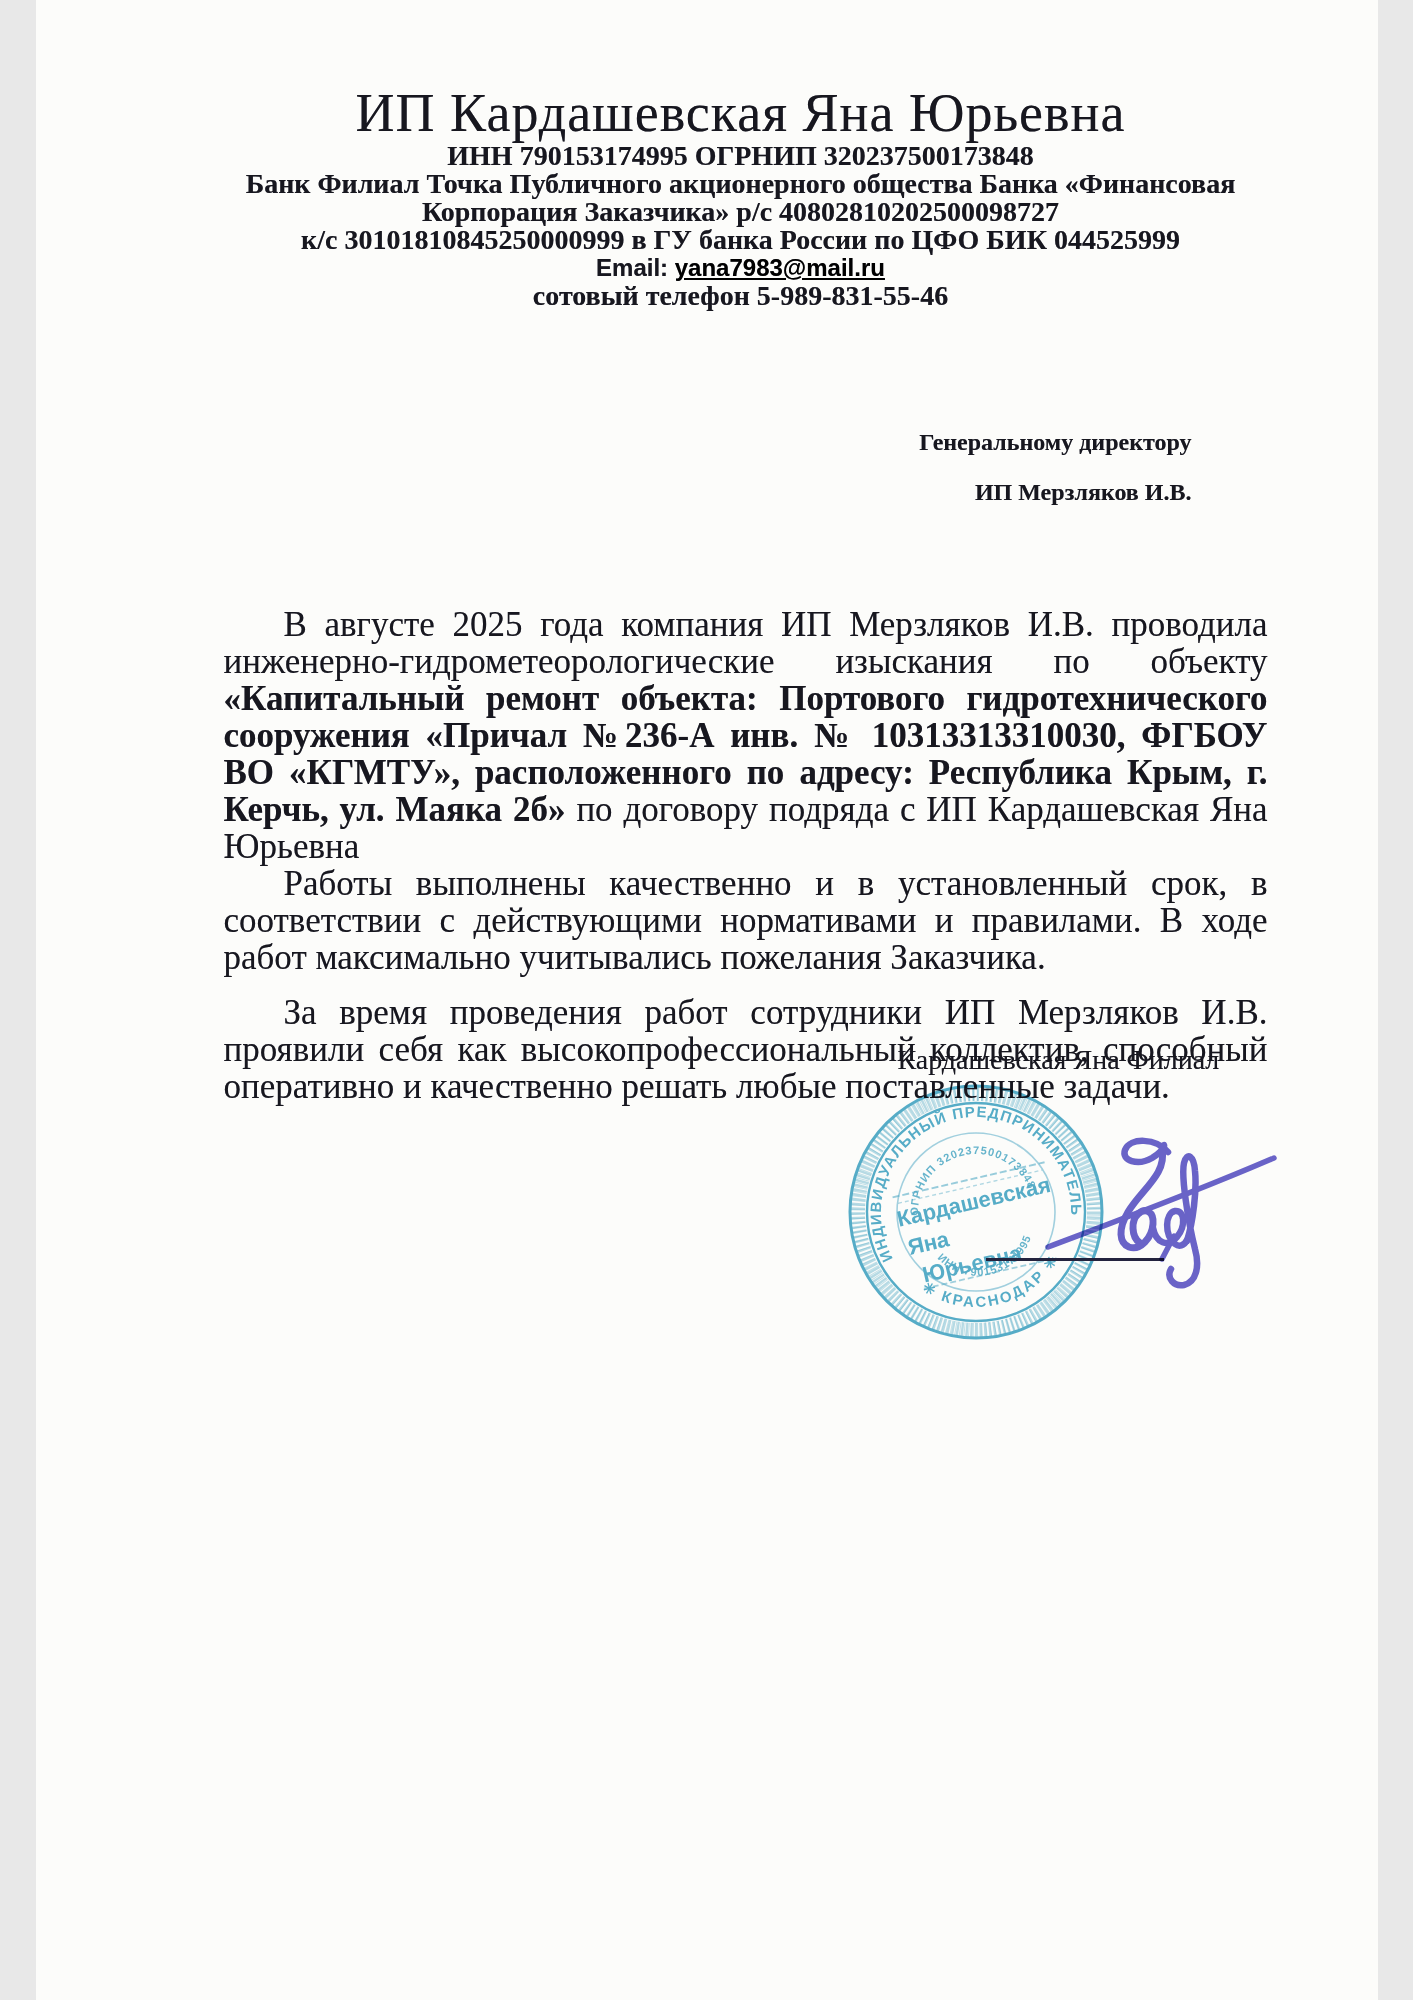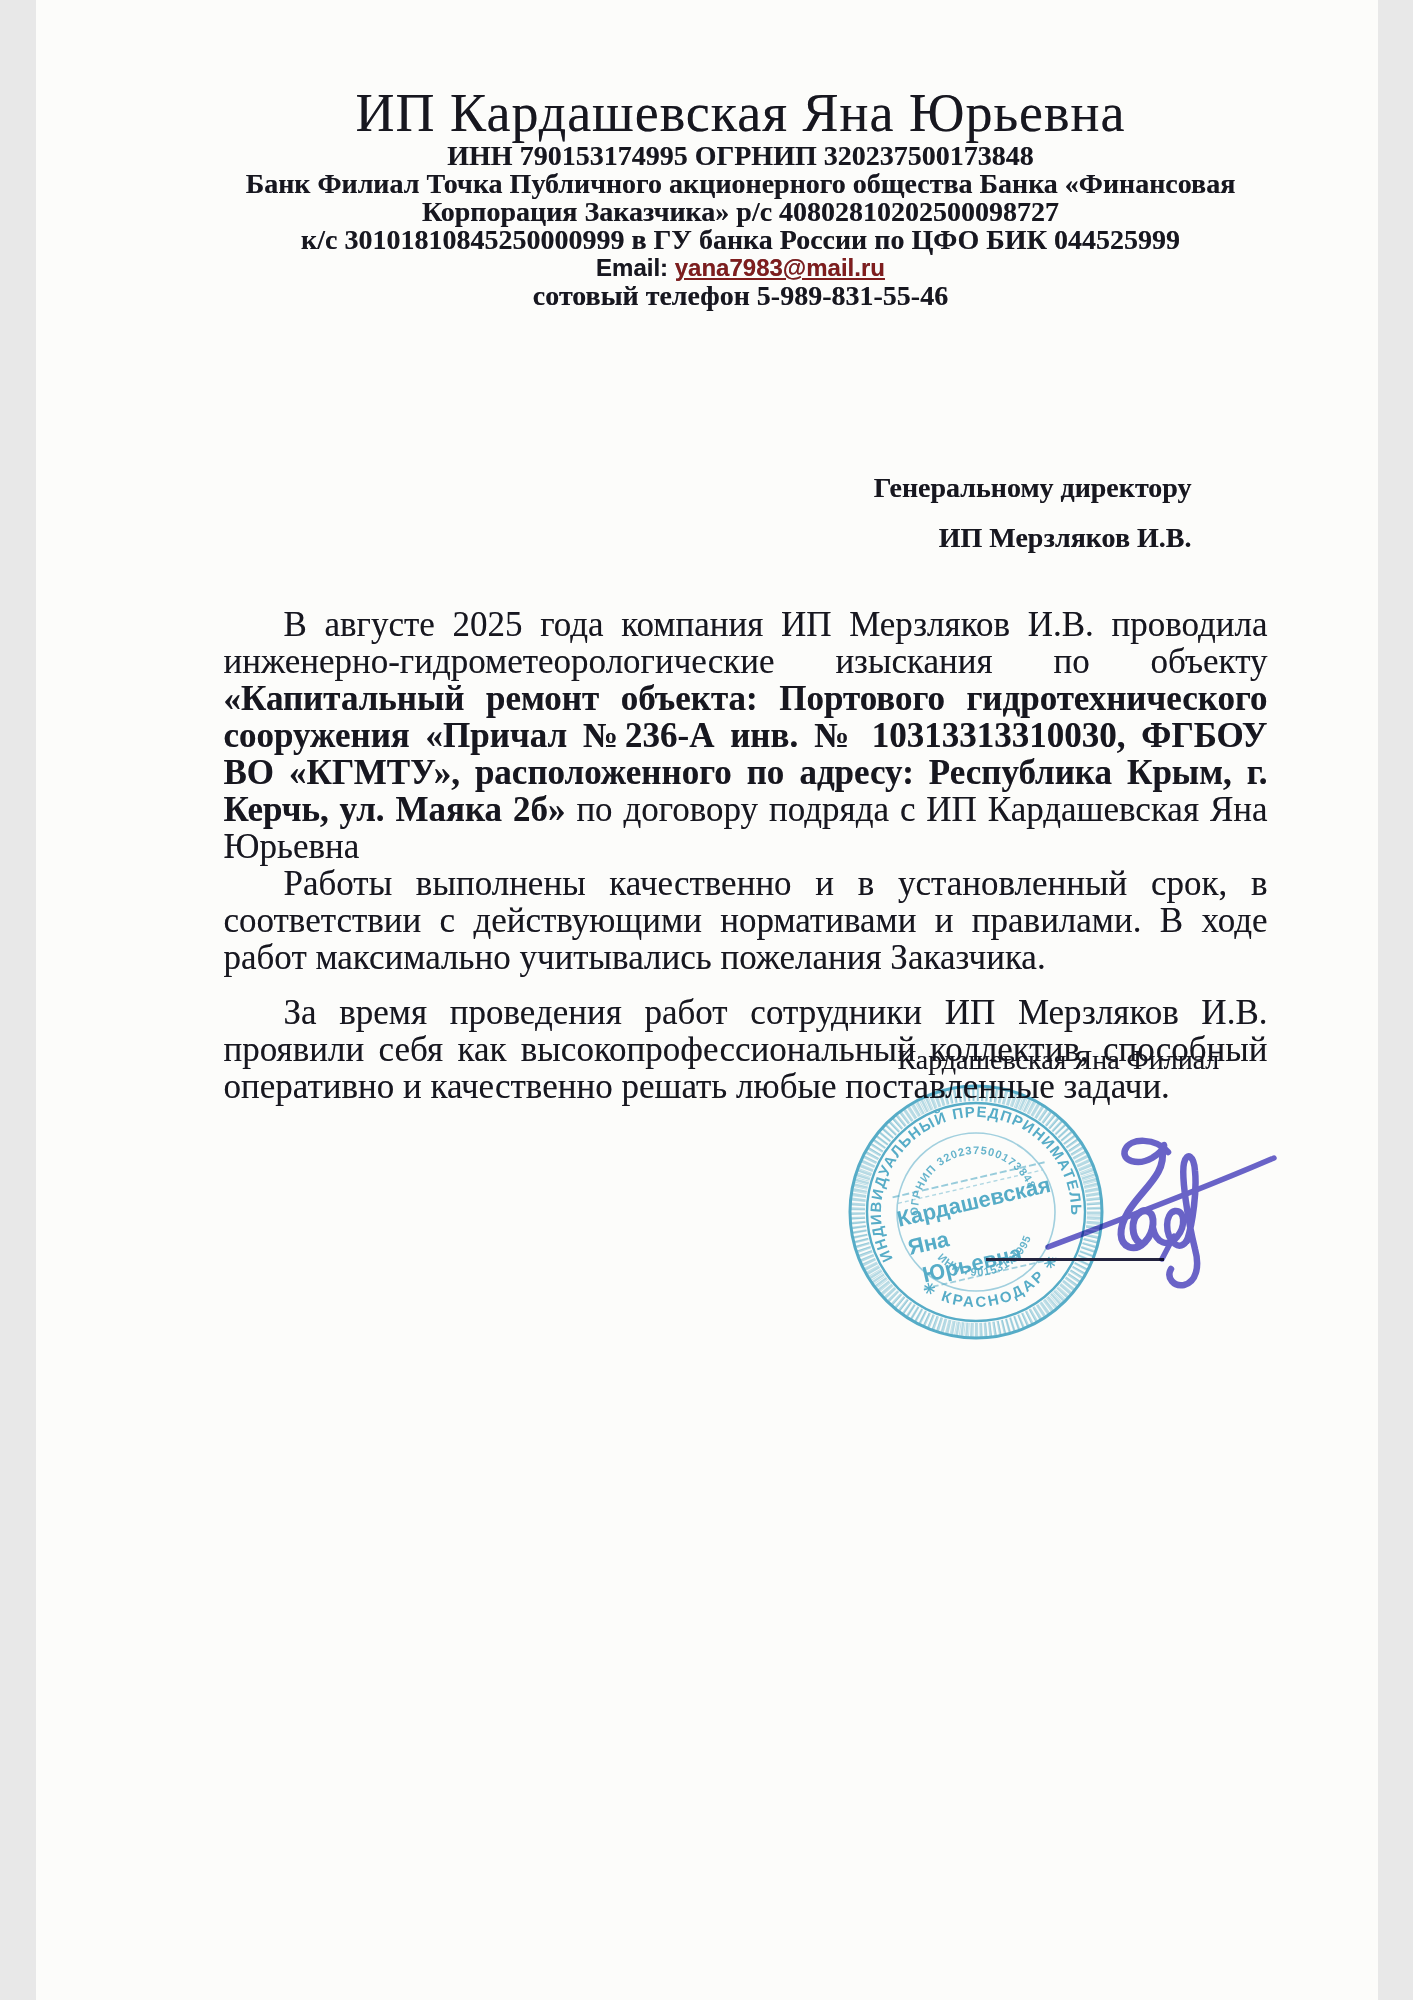--- a/index.html
+++ b/index.html
@@ -25,27 +25,27 @@
   .lh-line{
     font-size:28px;line-height:28px;font-weight:700;
     text-shadow:0 0 .5px rgba(30,30,50,.5);
     white-space:nowrap;
   }
   .lh-line.email{
     font-family:"Liberation Sans", sans-serif;
     font-size:24px;
   }
   .lh-line.email a{
-    color:#7f1d1d;text-decoration:underline;
+    color:#000000;text-decoration:underline;
   }
   
   .addressee{
-    position:absolute;right:186px;top:474px;
+    position:absolute;right:186px;top:428px;
     text-align:right;
-    font-size:28px;font-weight:700;line-height:28px;
+    font-size:24px;font-weight:700;line-height:28px;
     text-shadow:0 0 .5px rgba(30,30,50,.5);
   }
   .addressee .line2{margin-top:22px;}
   
   .body-text{
     position:absolute;left:188px;top:606px;width:1044px;
     font-size:35px;line-height:37px;
     text-align:justify;
     text-shadow:0 0 .5px rgba(30,30,50,.45);
   }

